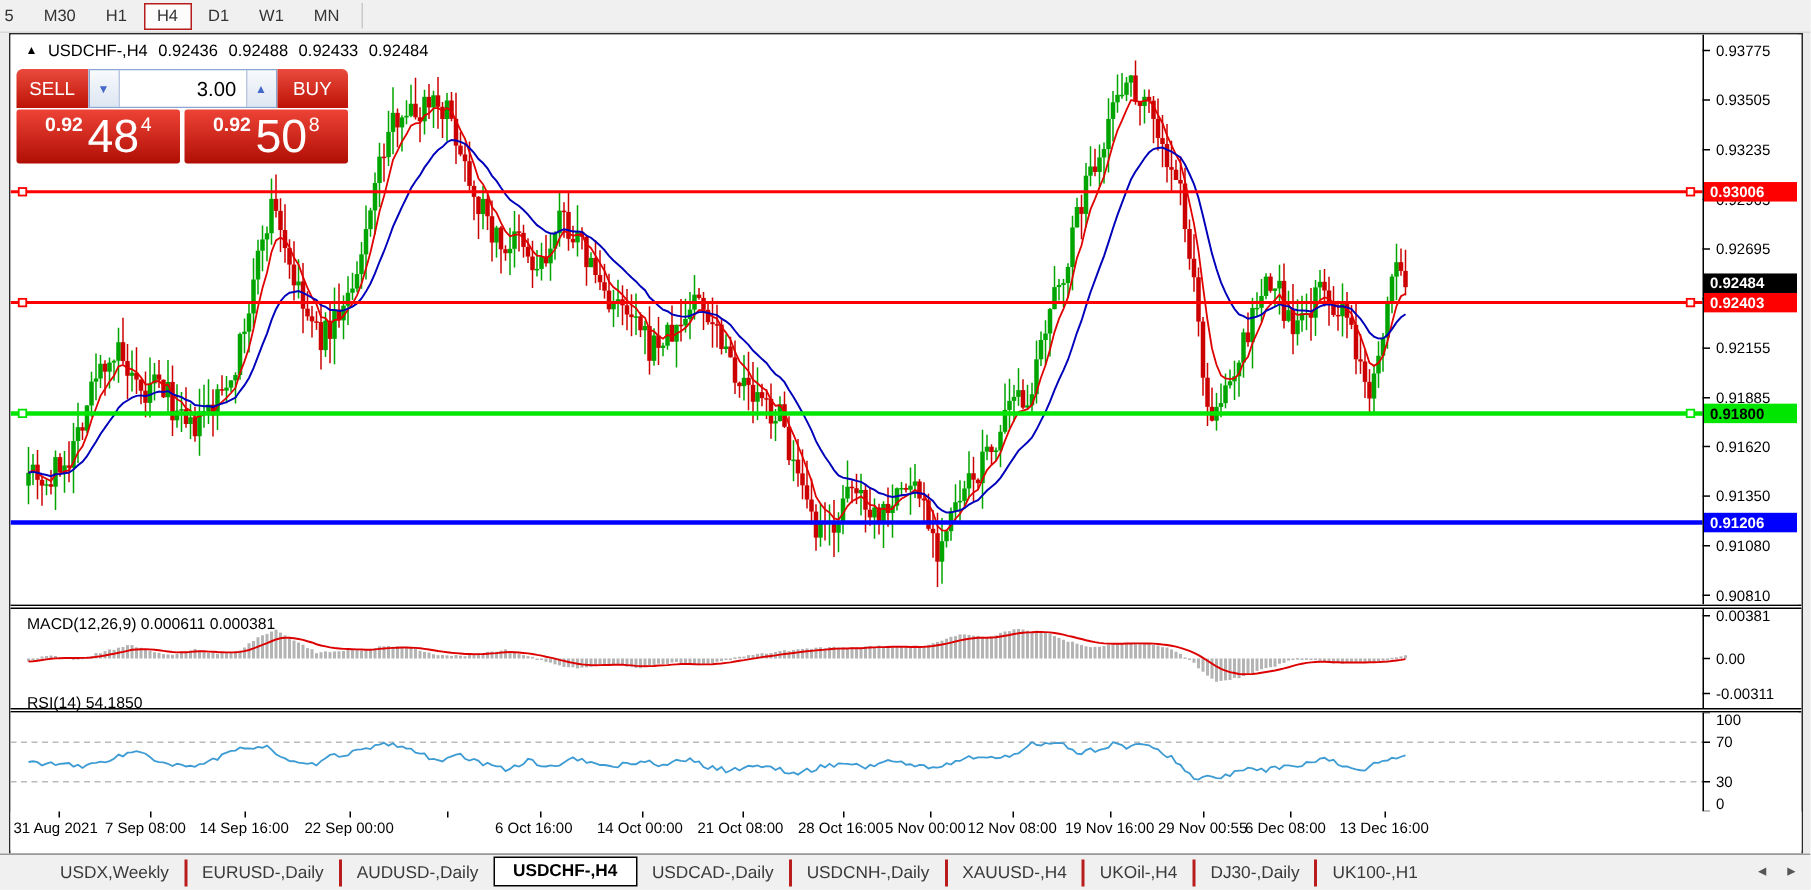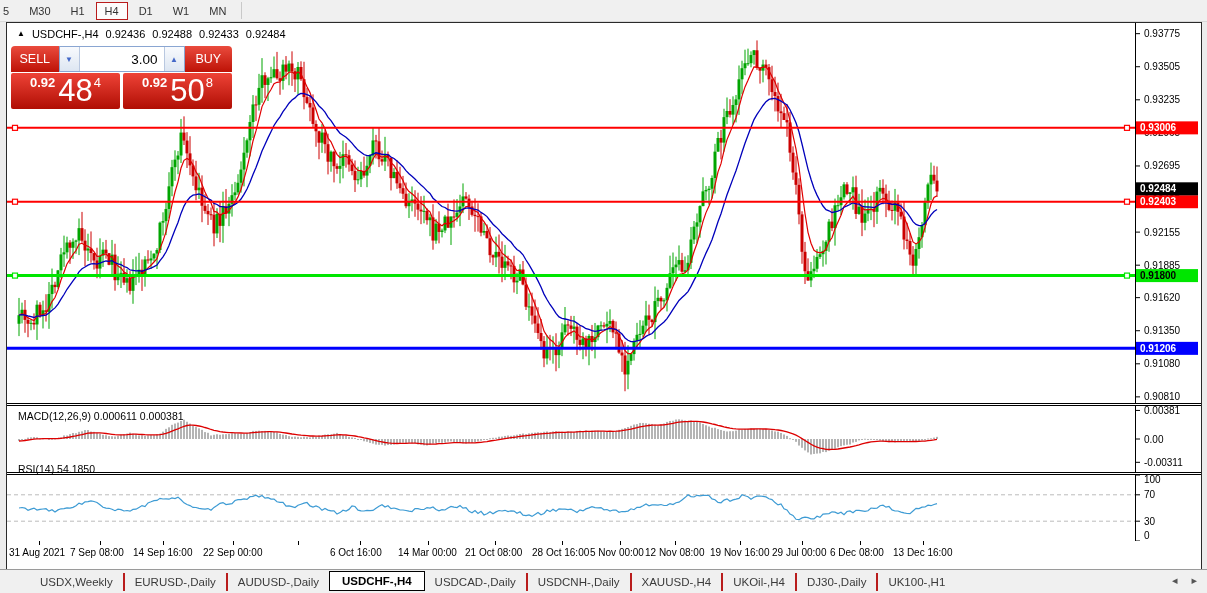--- a/index.html
+++ b/index.html
@@ -1117,33 +1117,33 @@
       <div class="tlabel" style="left: 63px;">7 Sep 08:00</div>
       <div class="tick" style="left: 156px;"></div>
       <div class="tlabel" style="left: 126px;">14 Sep 16:00</div>
       <div class="tick" style="left: 226px;"></div>
       <div class="tlabel" style="left: 196px;">22 Sep 00:00</div>
       <div class="tick" style="left: 291px;"></div>
       <div class="tlabel" style="left: 258px; margin-top: 35px;">29 Sep 08:00</div>
       <div class="tick" style="left: 353px;"></div>
       <div class="tlabel" style="left: 323px;">6 Oct 16:00</div>
       <div class="tick" style="left: 421px;"></div>
-      <div class="tlabel" style="left: 391px;">14 Mar 00:00</div>
+      <div class="tlabel" style="left: 391px;">14 Oct 00:00</div>
       <div class="tick" style="left: 488px;"></div>
       <div class="tlabel" style="left: 458px;">21 Oct 08:00</div>
       <div class="tick" style="left: 555px;"></div>
       <div class="tlabel" style="left: 525px;">28 Oct 16:00</div>
       <div class="tick" style="left: 613px;"></div>
       <div class="tlabel" style="left: 583px;">5 Nov 00:00</div>
       <div class="tick" style="left: 668px;"></div>
       <div class="tlabel" style="left: 638px;">12 Nov 08:00</div>
       <div class="tick" style="left: 733px;"></div>
       <div class="tlabel" style="left: 703px;">19 Nov 16:00</div>
       <div class="tick" style="left: 795px;"></div>
-      <div class="tlabel" style="left: 765px;">29 Jul 00:00</div>
+      <div class="tlabel" style="left: 765px;">29 Nov 00:55</div>
       <div class="tick" style="left: 853px;"></div>
       <div class="tlabel" style="left: 823px;">6 Dec 08:00</div>
       <div class="tick" style="left: 916px;"></div>
       <div class="tlabel" style="left: 886px;">13 Dec 16:00</div>
     </div>
 </div>
 
 <div class="tabbar" id="tabbar">
     <div class="tab">USDX,Weekly</div>
     <div class="tab">EURUSD-,Daily</div>

